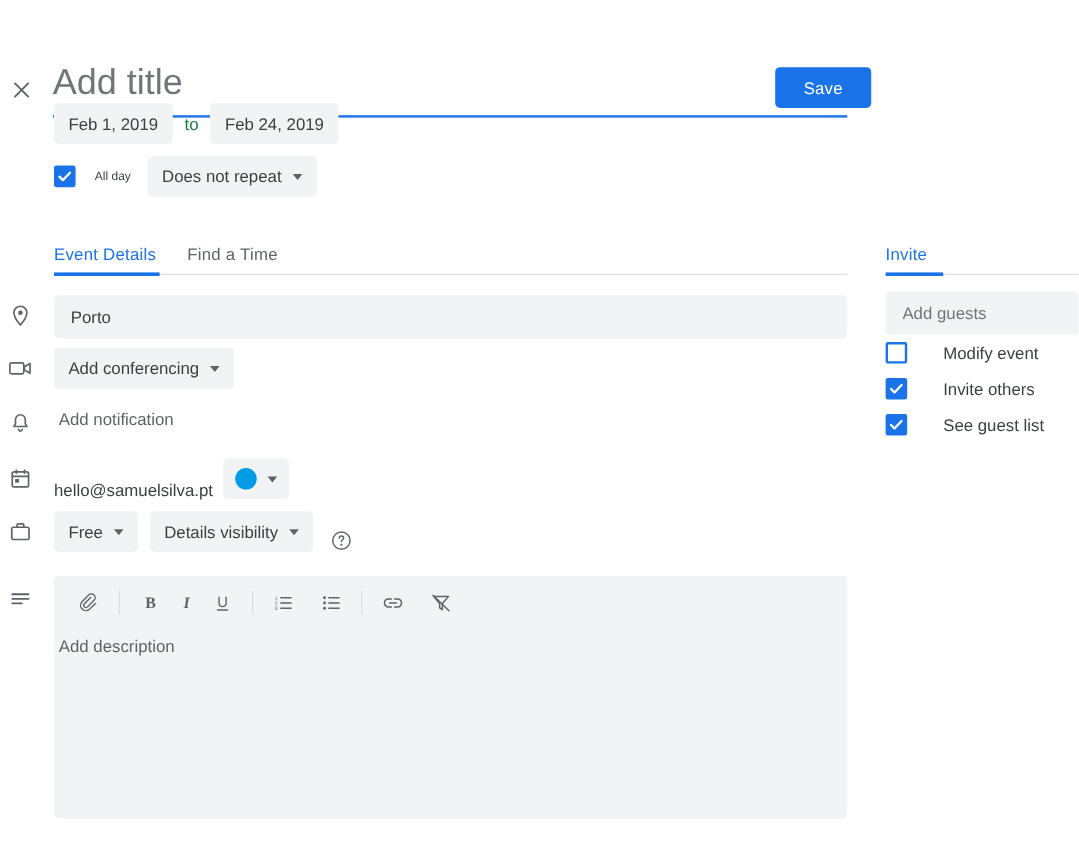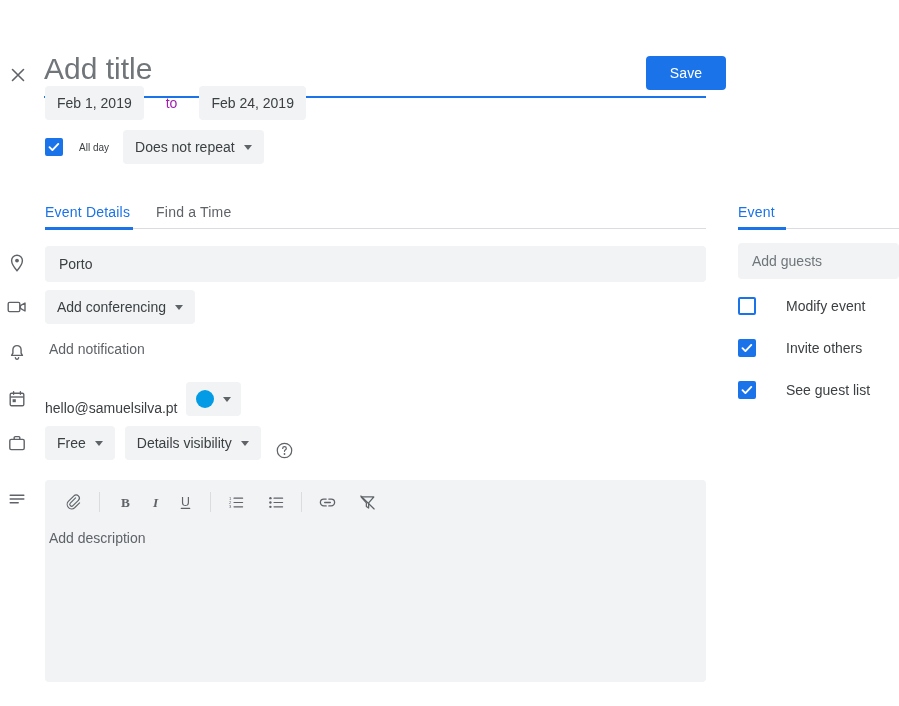--- a/index.html
+++ b/index.html
@@ -94,22 +94,22 @@
     color: #3c4043;
     height: 34px;
     padding: 0 12px;
     display: inline-flex;
     align-items: center;
     cursor: pointer;
     white-space: nowrap;
   }
   .to-label {
     font-size: 14px;
-    color: #a21caf;
-    margin: 0 22px;
+    color: #15803d;
+    margin: 0 10px;
     text-align: right;
   }
 
   
   .allday-row {
     position: absolute;
     left: 45px; top: 130px;
     display: flex;
     align-items: center;
   }
@@ -323,21 +323,21 @@
 
   .guests-can-label {
     margin-top: 44px;
     font-size: 14px;
     color: #3c4043;
   }
   .perm-row {
     display: flex;
     align-items: center;
     height: 30px;
-    margin-top: 12px;
+    margin-top: 0;
   }
   .perm-label {
     font-size: 14px;
     color: #3c4043;
     margin-left: 30px;
     white-space: nowrap;
   }
 </style>
 </head>
 <body>
@@ -542,21 +542,21 @@
         <path d="M3.0 3.2 L17.0 16.8" stroke="#5f6368" stroke-width="1.3" stroke-linecap="round"></path>
       </svg>
     </span>
   </div>
 
   <div class="desc-placeholder">Add description</div>
 </div>
 
 <div class="guests">
   <div class="guests-tabstrip">
-    <div class="guests-tab">Event</div>
+    <div class="guests-tab">Invite</div>
   </div>
   <div class="guests-divider">
     <div class="guests-indicator"></div>
   </div>
 
   <input class="guests-input" type="text" placeholder="Add guests" value="" style="">
 
 
   <div class="perm-row">
     <span class="cbox unchecked"></span>

